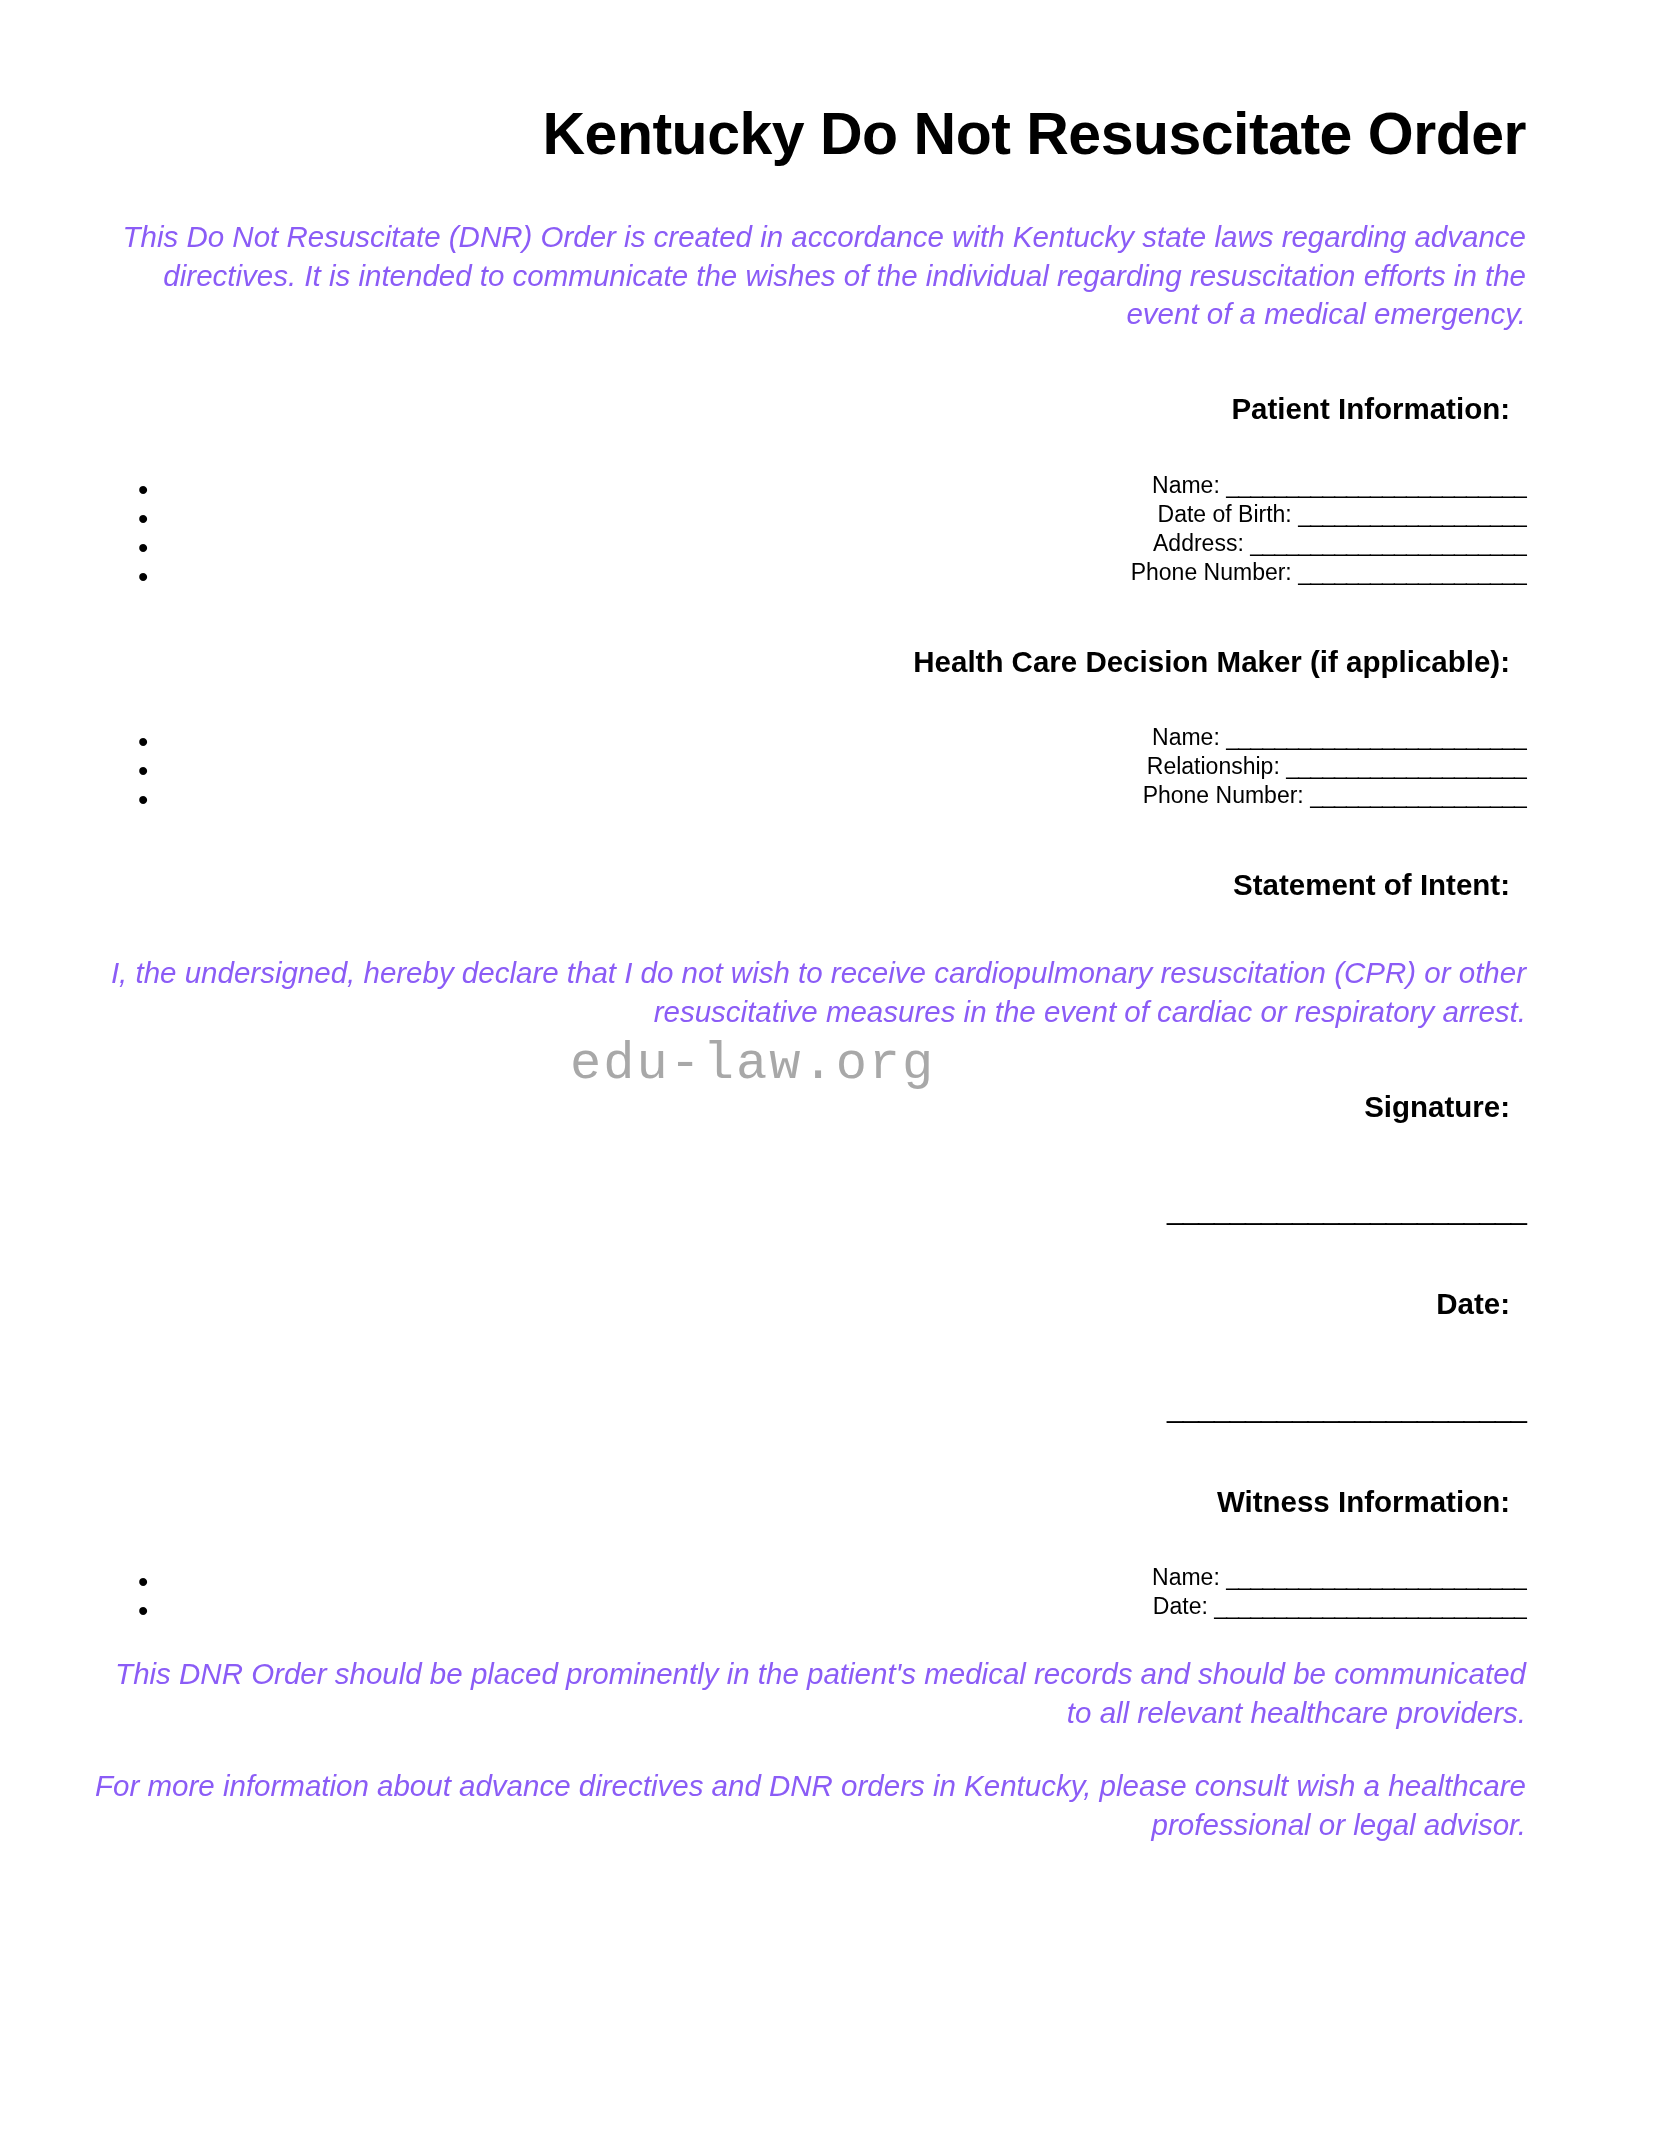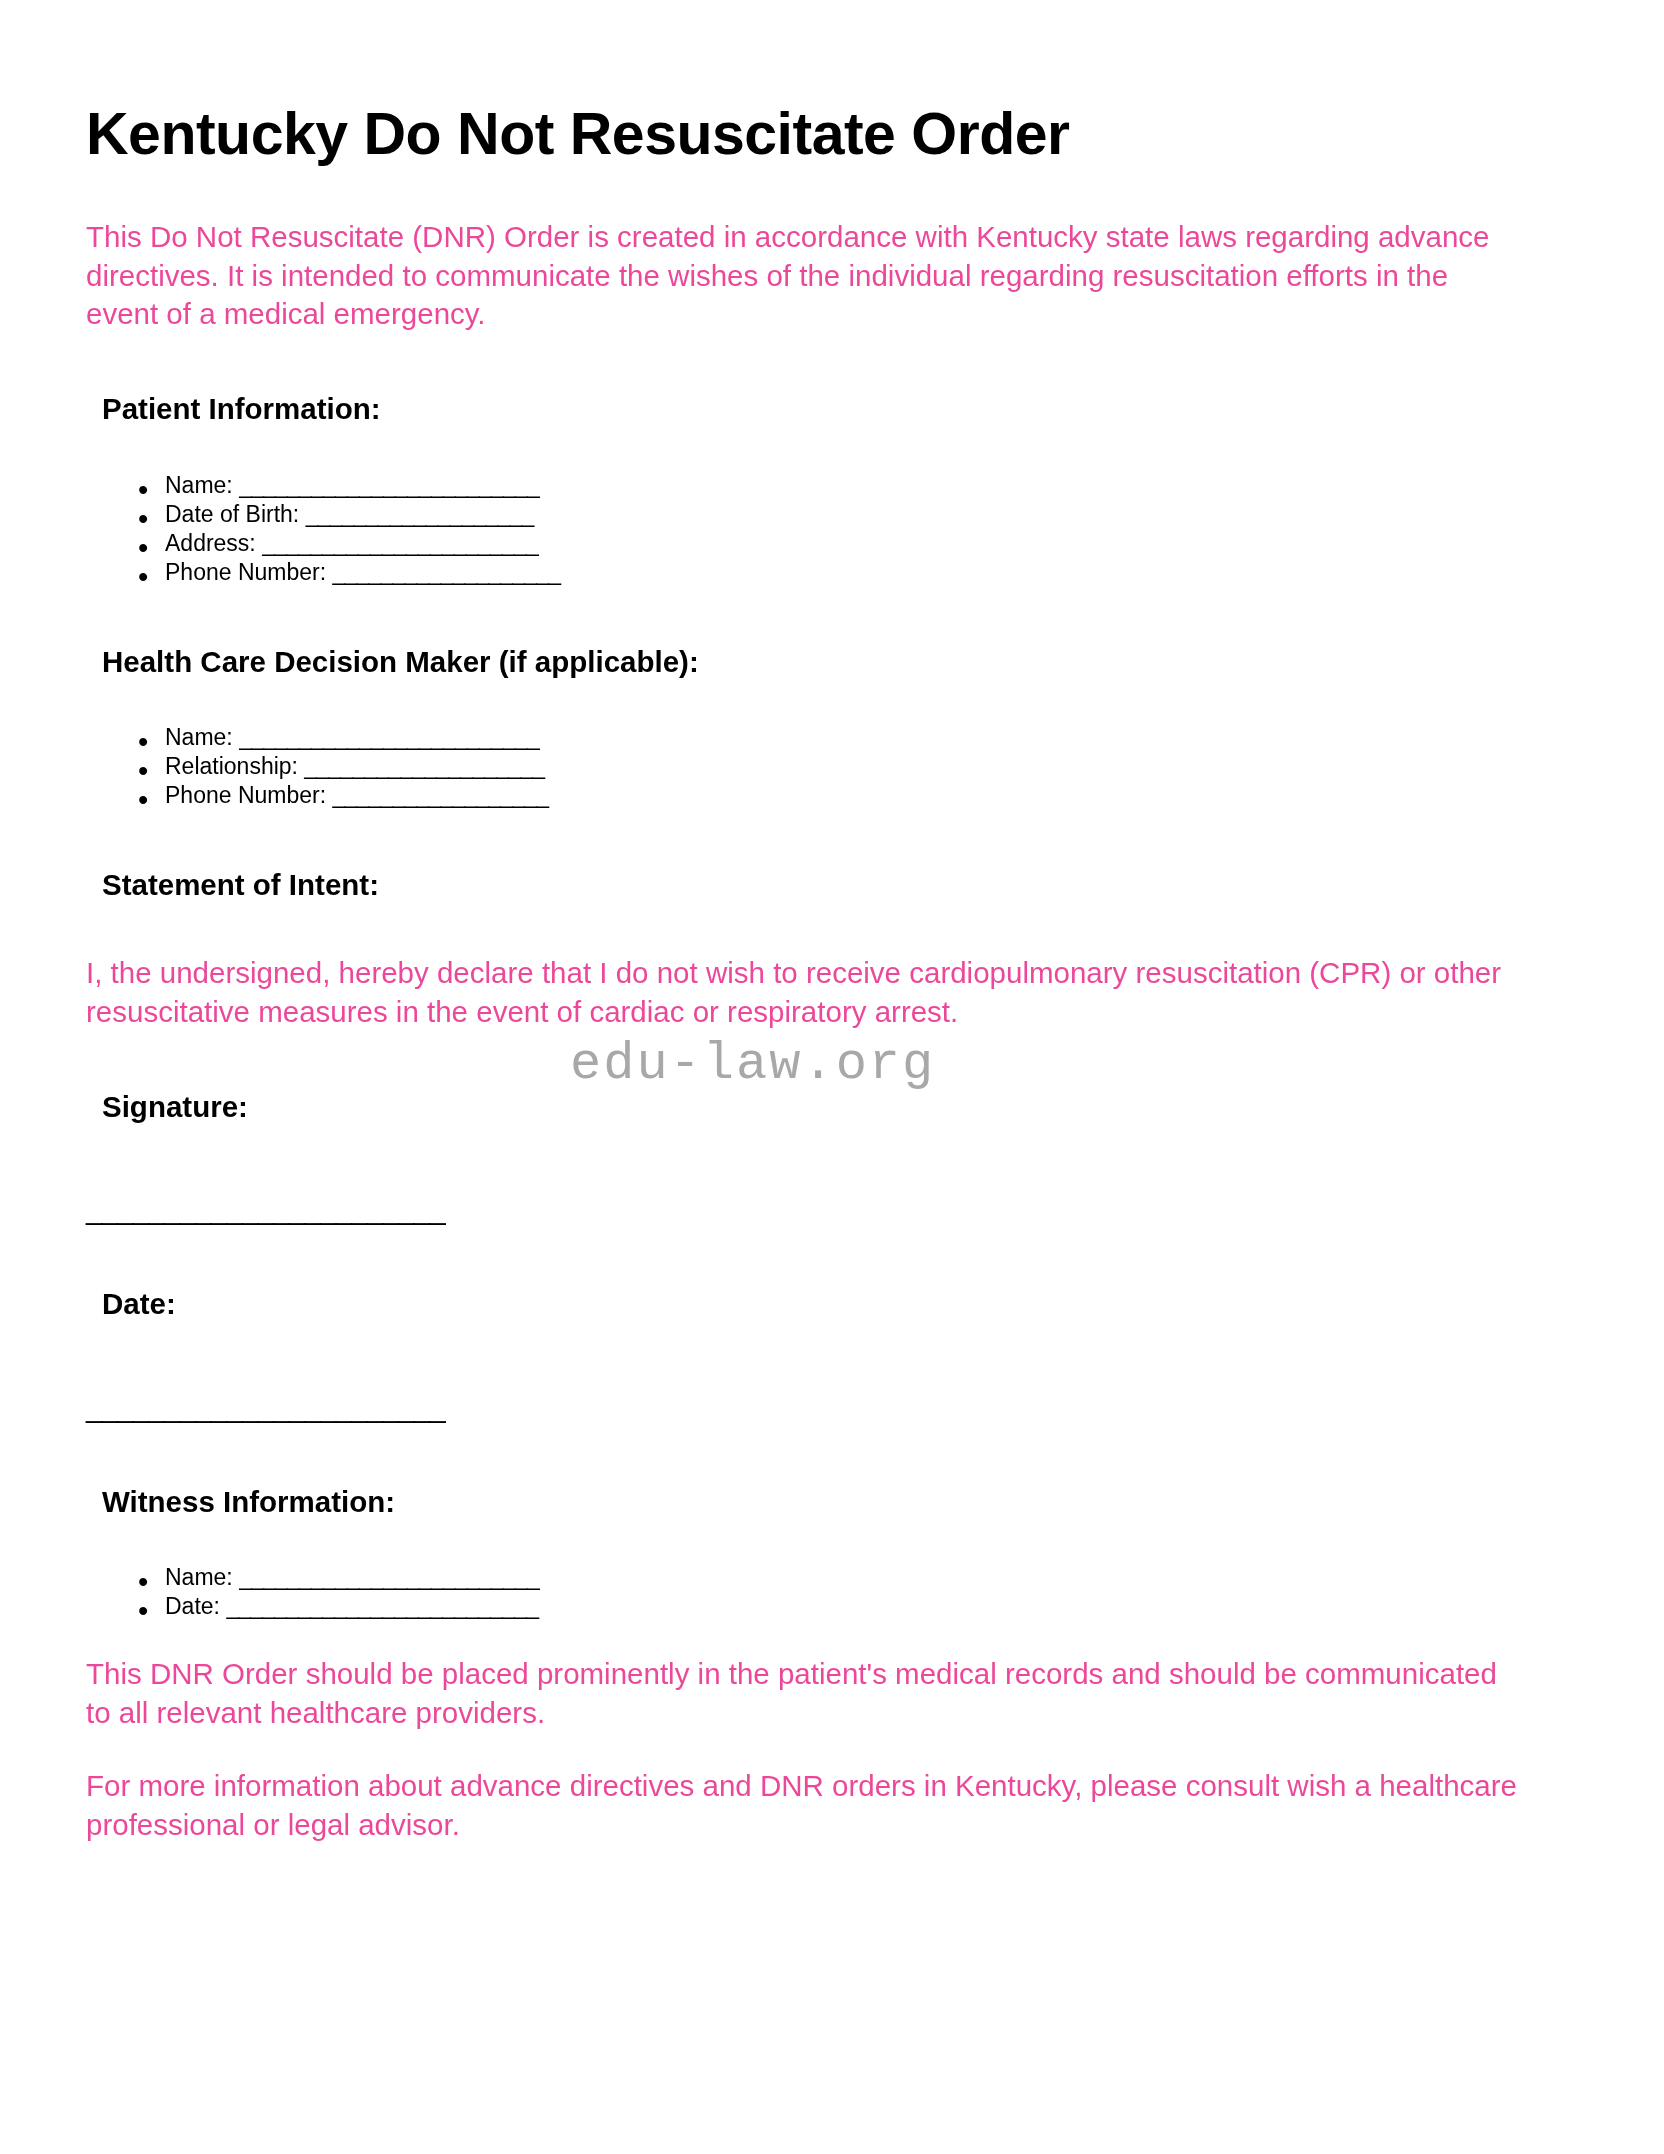--- a/index.html
+++ b/index.html
@@ -19,39 +19,41 @@
     overflow: hidden;
     font-family: "Liberation Sans", sans-serif;
     color: #000000;
   }
 
   .content {
     position: absolute;
     left: 86px;
     top: 0;
     width: 1440px;
+    text-align: right;
   }
 
   h1.doc-title {
     font-family: "Liberation Sans", sans-serif;
     font-weight: bold;
     font-size: 59px;
     line-height: 1.18;
     letter-spacing: -0.5px;
     margin: 0;
     padding-top: 100px;
     color: #000000;
   }
 
   p.body-text {
     font-family: "Liberation Sans", sans-serif;
     font-size: 29.5px;
     line-height: 1.32;
     margin: 0;
-    color: #ec4899;
+    color: #8b5cf6;
+    font-style: italic;
   }
 
   p.intro {
     padding-top: 48px;
   }
 
   h2.section-heading {
     font-family: "Liberation Sans", sans-serif;
     font-weight: bold;
     font-size: 29.5px;

